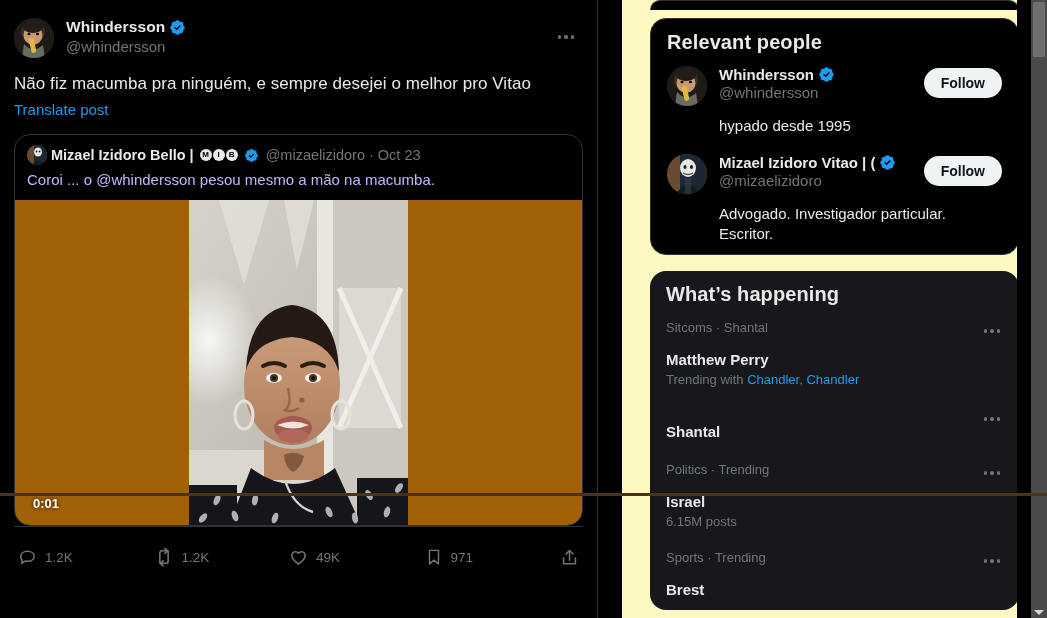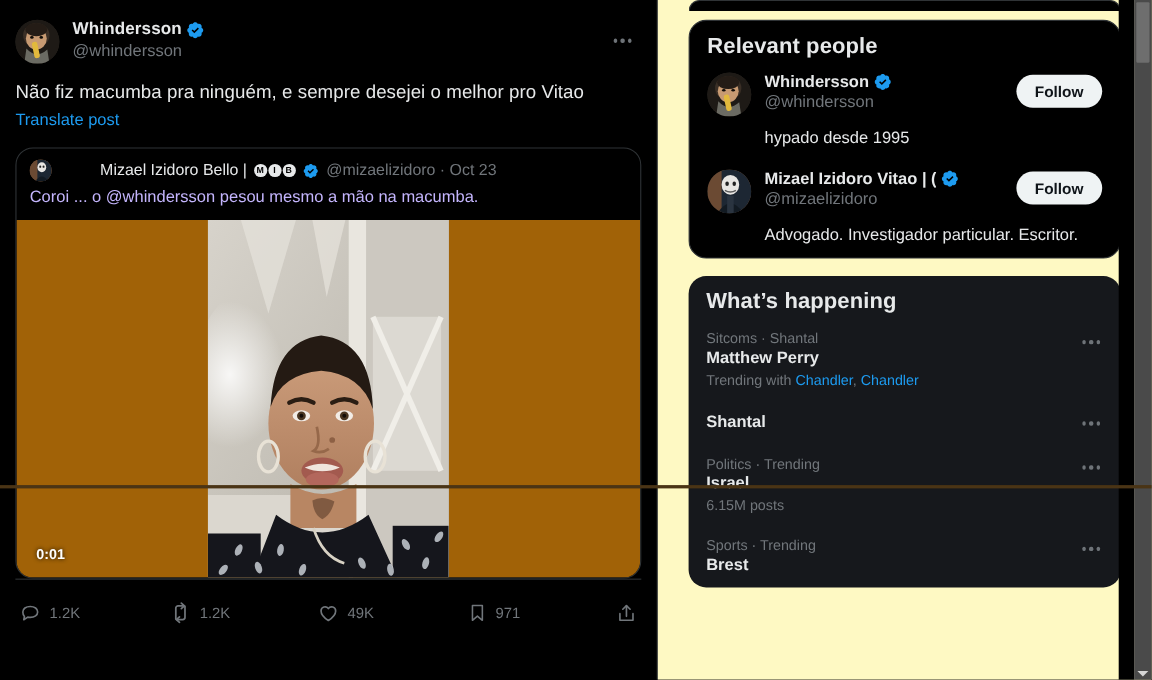--- a/index.html
+++ b/index.html
@@ -3,21 +3,21 @@
 <meta charset="utf-8">
 <style>
   * { box-sizing: border-box; margin: 0; padding: 0; }
   html, body {
     width: 1047px; height: 618px;
     background: #000;
     font-family: "Liberation Sans", sans-serif;
     overflow: hidden;
     color: #e7e9ea;
   }
-  #app { position: relative; width: 1047px; height: 444px; display: flex; }
+  #app { position: relative; width: 1047px; height: 496px; display: flex; gap: 24px; }
 
   
   .main-col {
     width: 598px; height: 618px;
     background: #000;
     border-right: 1px solid #2f3336;
     position: relative;
     overflow: hidden;
     flex: 0 0 598px;
   }
@@ -70,21 +70,21 @@
   .q-head {
     display: flex; align-items: center; gap: 4px;
     padding: 10px 12px 0 12px;
     font-size: 14.5px; flex-wrap: nowrap; white-space: nowrap;
   }
   .q-avatar {
     width: 20px; height: 20px; border-radius: 50%;
     flex: 0 0 20px; overflow: hidden; background: #6b4a33;
   }
   .q-avatar svg { display: block; width: 100%; height: 100%; }
-  .q-name { font-weight: normal; color: #e7e9ea; font-size: 14.5px; margin-left: 40px; }
+  .q-name { font-weight: bold; color: #e7e9ea; font-size: 14.5px; }
   .q-badges { display:inline-flex; gap:1px; margin-left:2px; }
   .cletter {
     display:inline-flex; align-items:center; justify-content:center;
     width: 12px; height: 12px; border-radius: 50%;
     background: #e7e9ea; color: #000; font-size: 8px; font-weight: bold;
     line-height: 1;
   }
   .q-verified { width: 15px; height: 15px; flex: 0 0 15px; margin-left: 2px;}
   .q-handle { color: #71767b; font-size: 14.5px; margin-left: 3px; }
   .q-sep { color: #71767b; font-size: 14.5px; }
@@ -184,21 +184,21 @@
     border: none; font-family: inherit;
   }
   .bio-row { padding: 0 16px 4px 68px; }
   .person-block { padding-bottom: 6px; }
 
   .trend {
     padding: 10px 16px 10px 16px;
     position: relative;
   }
   .trend-cat { font-size: 13px; color: #71767b; line-height: 16px; }
-  .trend-name { font-size: 15px; font-weight: bold; color: #e7e9ea; line-height: 20px; margin-top: 0; }
+  .trend-name { font-size: 15px; font-weight: bold; color: #e7e9ea; line-height: 20px; margin-top: 14px; }
   .trend-sub { font-size: 13px; color: #71767b; line-height: 16px; margin-top: 2px; }
   .trend-sub a { color: #1d9bf0; text-decoration: none; }
   .trend-more {
     position: absolute; right: 12px; top: 10px;
     width: 30px; height: 22px;
     display: flex; align-items: center; justify-content: center;
   }
   .trend-more .dots { display: flex; gap: 3px; }
   .trend-more .dots i { width: 3.5px; height: 3.5px; border-radius: 50%; background: #6e7378; display: block; }
 

